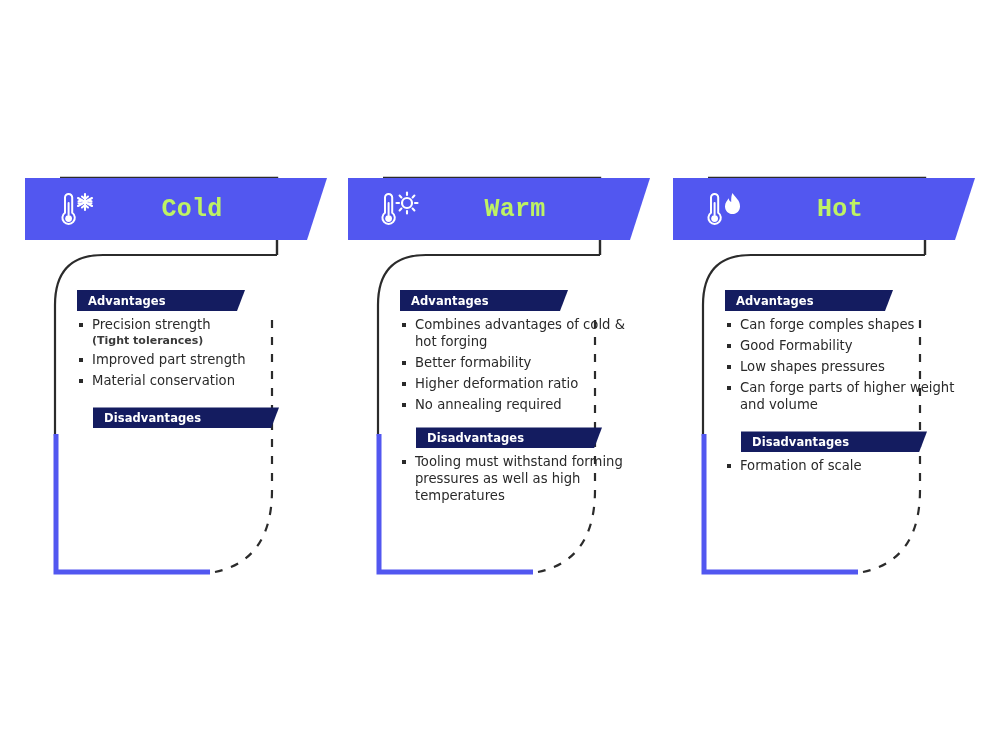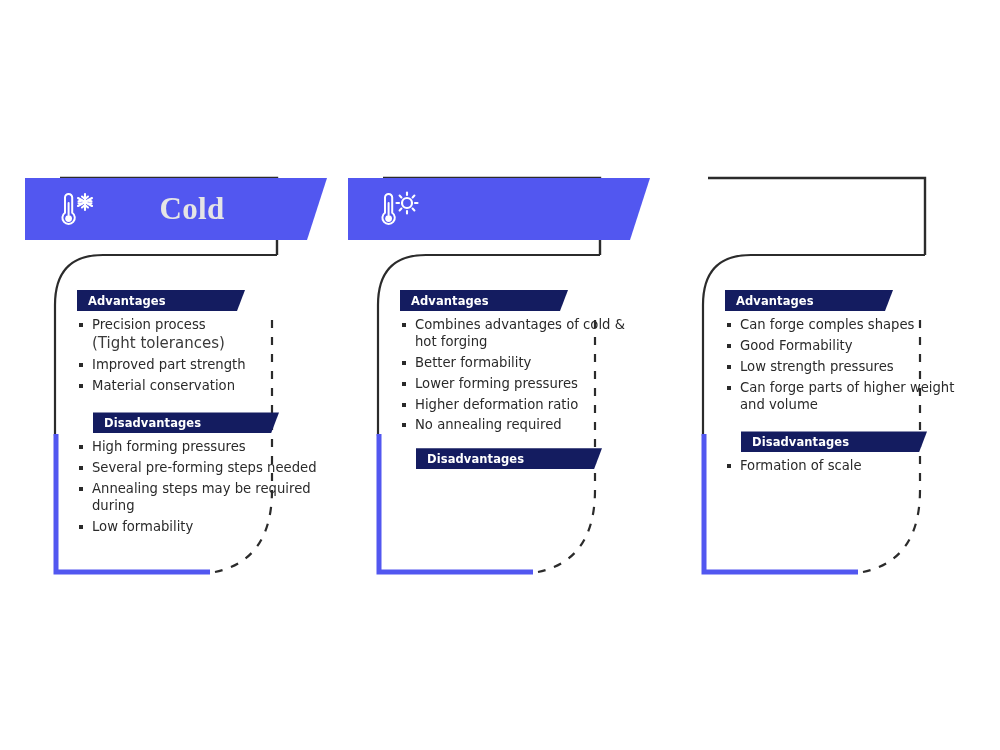--- a/index.html
+++ b/index.html
@@ -25,24 +25,24 @@
     -webkit-clip-path:polygon(0 0,302px 0,282px 62px,0 62px);
     clip-path:polygon(0 0,302px 0,282px 62px,0 62px);
     display:flex;align-items:center;
   }
   .banner-icon{
     width:56px;height:40px;margin-left:22px;
     display:flex;align-items:center;justify-content:center;flex:none;
   }
   .banner-title{
     flex:1;text-align:center;
-    color:#e5e5e5;font-size:31px;font-weight:bold;
+    color:#bef264;font-size:25px;font-weight:bold;
     letter-spacing:0.3px;
     margin-right:46px;
-    font-family:Liberation Serif, serif;
+    font-family:Liberation Mono, monospace;
   }
 
   
   .content{position:absolute;left:52px;top:130px;width:250px;}
 
   .sect-head{
     position:relative;
     height:21px;
     background:#141C60;
     -webkit-clip-path:polygon(0 0,168px 0,160px 21px,0 21px);
@@ -71,24 +71,25 @@
     color:#2a2a2a;
     font-family:"DejaVu Sans","Liberation Sans",sans-serif;
   }
   ul.items li::before{
     content:"";
     position:absolute;left:2px;top:6px;
     width:4px;height:4px;background:#2a2a2a;
   }
   ul.items li .sub{
     display:block;
-    font-size:15px;
+    font-size:11px;
     color:#3a3a3a;
     line-height:1.25;
     margin-top:0px;
+    font-weight:bold;
   }
   .gap-a{height:14px;}
   .gap-b{height:10px;}
 </style>
 </head>
 <body>
 
 <div id="board">
     <div class="card" style="left: 25px;">
       <svg class="deco" viewBox="0 0 320 430">
@@ -124,34 +125,28 @@
       </g>
     </svg>
         </div>
         <div class="banner-title">Cold</div>
       </div>
       <div class="content">
         <div class="sect-head" style="background: rgb(20, 28, 96);">
           <span>Advantages</span>
         </div>
         <ul class="items">
-          <li><span>Precision process</span><span class="sub">(Tight tolerances)</span></li>
+          <li><span>Precision strength</span><span class="sub">(Tight tolerances)</span></li>
           <li><span>Improved part strength</span></li>
           <li><span>Material conservation</span></li>
         </ul>
         <div class="gap-a"></div>
         <div class="sect-head wide" style="background: rgb(20, 28, 96);">
           <span>Disadvantages</span>
         </div>
-        <ul class="items">
-          <li><span>High forming pressures</span></li>
-          <li><span>Several pre-forming steps needed</span></li>
-          <li><span>Annealing steps may be required during</span></li>
-          <li><span>Low formability</span></li>
-        </ul>
       </div>
     </div>
     <div class="card" style="left: 348px;">
       <svg class="deco" viewBox="0 0 320 430">
 
     <path d="M35 18 H252 V95" fill="none" stroke="#2b2b2b" stroke-width="2.4"></path>
 
     <path d="M252 95 H78 Q30 95 30 145 V276" fill="none" stroke="#2b2b2b" stroke-width="2.2"></path>
 
     <path d="M31 274 V412 H185" fill="none" stroke="#5257F0" stroke-width="5"></path>
@@ -172,59 +167,73 @@
         <line x1="37" y1="22" x2="37" y2="24.5"></line>
         <line x1="26.5" y1="14" x2="29" y2="14"></line>
         <line x1="45" y1="14" x2="47.5" y2="14"></line>
         <line x1="29.6" y1="6.6" x2="31.4" y2="8.4"></line>
         <line x1="42.6" y1="19.6" x2="44.4" y2="21.4"></line>
         <line x1="44.4" y1="6.6" x2="42.6" y2="8.4"></line>
         <line x1="31.4" y1="19.6" x2="29.6" y2="21.4"></line>
       </g>
     </svg>
         </div>
+        <div class="banner-title">Warm</div>
       </div>
       <div class="content">
         <div class="sect-head" style="background: rgb(20, 28, 96);">
           <span>Advantages</span>
         </div>
         <ul class="items">
           <li><span>Combines advantages of cold &amp; hot forging</span></li>
           <li><span>Better formability</span></li>
-          <li><span>Lower forming pressures</span></li>
           <li><span>Higher deformation ratio</span></li>
           <li><span>No annealing required</span></li>
         </ul>
         <div class="gap-b"></div>
         <div class="sect-head wide" style="background: rgb(20, 28, 96);">
           <span>Disadvantages</span>
         </div>
         <ul class="items">
+          <li><span>Tooling must withstand forming pressures as well as high temperatures</span></li>
         </ul>
       </div>
     </div>
     <div class="card" style="left: 673px;">
       <svg class="deco" viewBox="0 0 320 430">
 
     <path d="M35 18 H252 V95" fill="none" stroke="#2b2b2b" stroke-width="2.4"></path>
 
     <path d="M252 95 H78 Q30 95 30 145 V276" fill="none" stroke="#2b2b2b" stroke-width="2.2"></path>
 
     <path d="M31 274 V412 H185" fill="none" stroke="#5257F0" stroke-width="5"></path>
 
     <path d="M247 160 V330 Q247 400 190 412" fill="none" stroke="#2b2b2b" stroke-width="2.2" stroke-dasharray="8 9" stroke-linecap="butt"></path>
   </svg>
+      <div class="banner" style="background: rgb(82, 87, 240);">
+        <div class="banner-icon">
+    <svg viewBox="0 0 56 40" width="56" height="40">
+      <g fill="none" stroke="#ffffff" stroke-width="2" stroke-linecap="round">
+        <path d="M16 8.5 a3.6 3.6 0 0 1 7.2 0 v15.2 a6.2 6.2 0 1 1 -7.2 0 Z"></path>
+        <line x1="19.6" y1="14" x2="19.6" y2="26"></line>
+      </g>
+      <circle cx="19.6" cy="29.6" r="3.4" fill="#ffffff"></circle>
+      <path d="M37.5 4 C40.5 9 45 11 45 17.2 C45 22 41.6 25 37.5 25 C33.4 25 30 22 30 17.2 C30 13.5 32.4 11.6 33.6 9.2 C34.1 11.6 35.2 12.6 36.2 13 C36.1 9.6 36.3 6.4 37.5 4 Z" fill="#ffffff"></path>
+    </svg>
+        </div>
+        <div class="banner-title">Hot</div>
+      </div>
       <div class="content">
         <div class="sect-head" style="background: rgb(20, 28, 96);">
           <span>Advantages</span>
         </div>
         <ul class="items">
           <li><span>Can forge comples shapes</span></li>
           <li><span>Good Formability</span></li>
-          <li><span>Low strength pressures</span></li>
+          <li><span>Low shapes pressures</span></li>
           <li><span>Can forge parts of higher weight and volume</span></li>
         </ul>
         <div class="gap-a"></div>
         <div class="sect-head wide" style="background: rgb(20, 28, 96);">
           <span>Disadvantages</span>
         </div>
         <ul class="items">
           <li><span>Formation of scale</span></li>
         </ul>
       </div>

